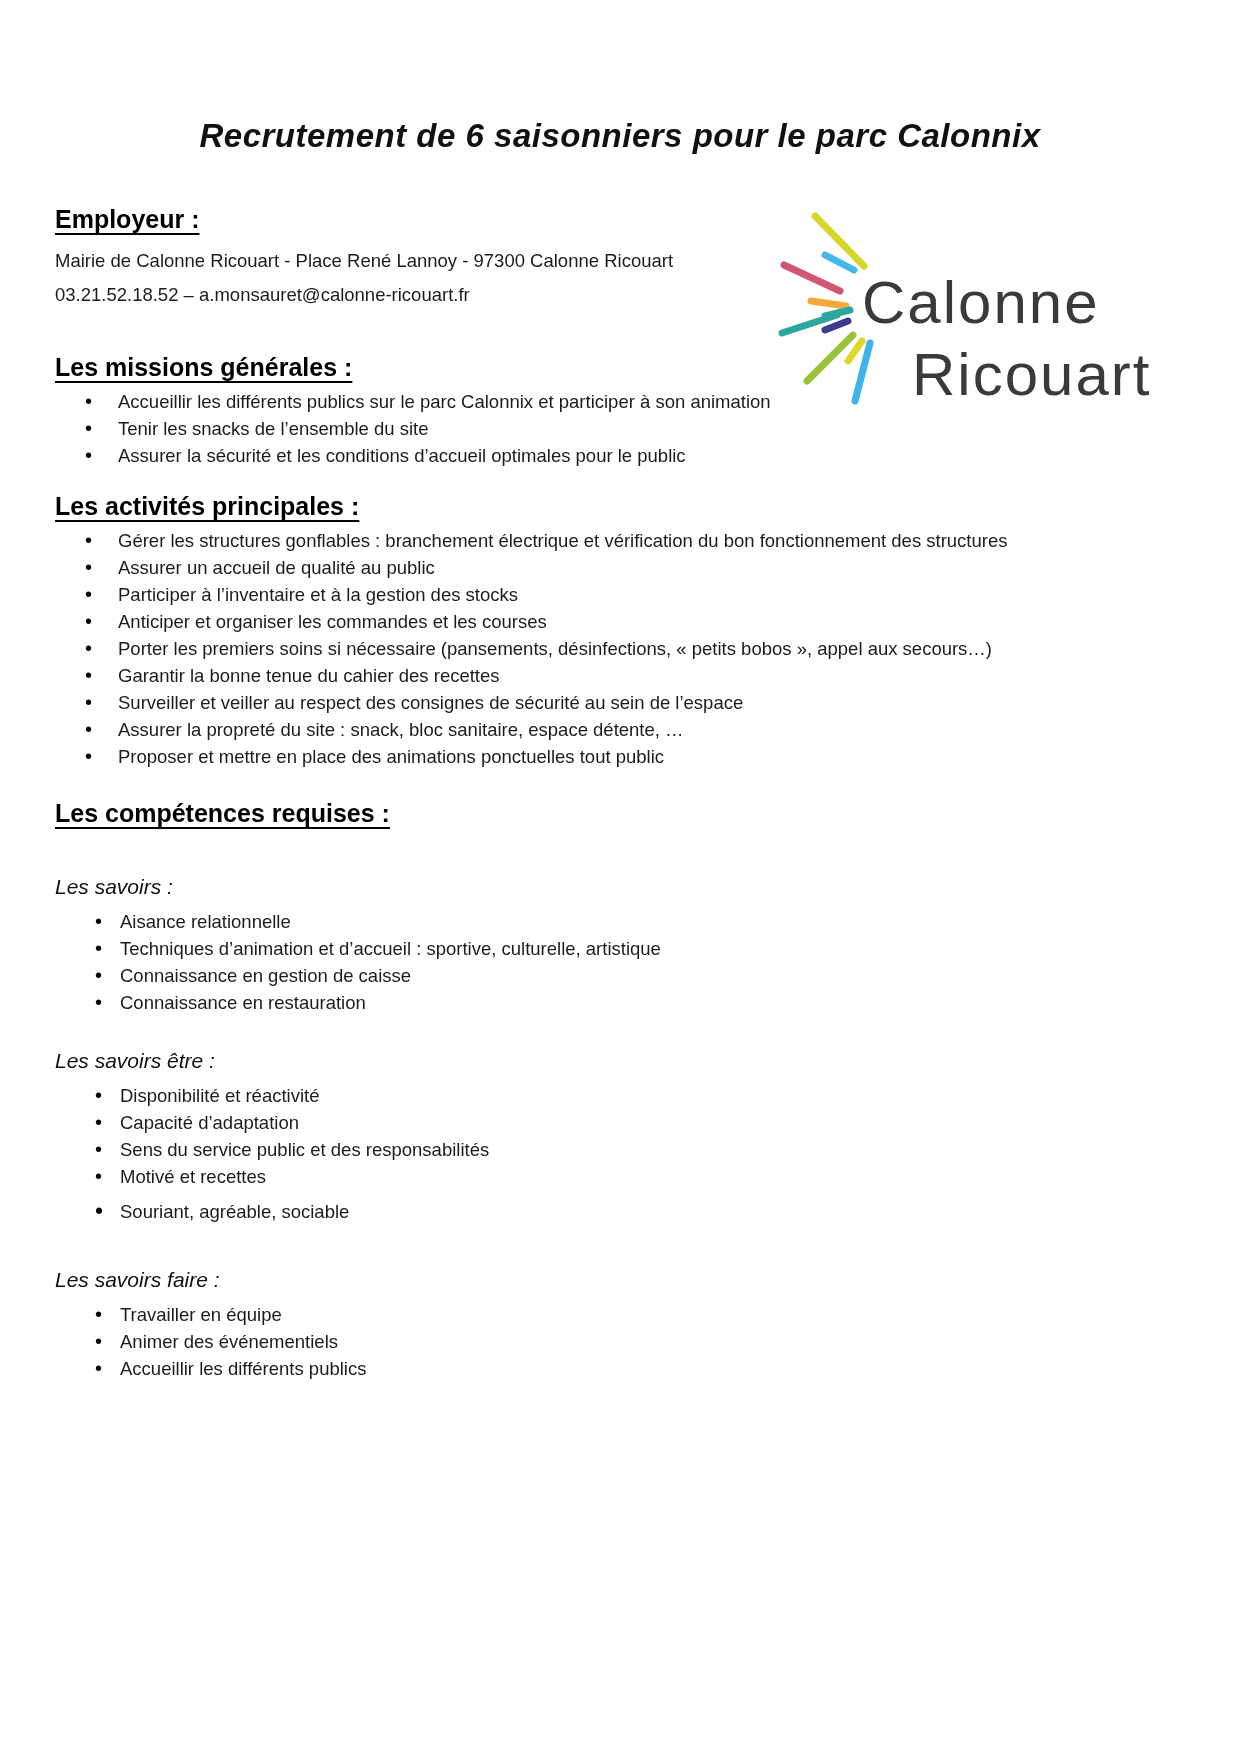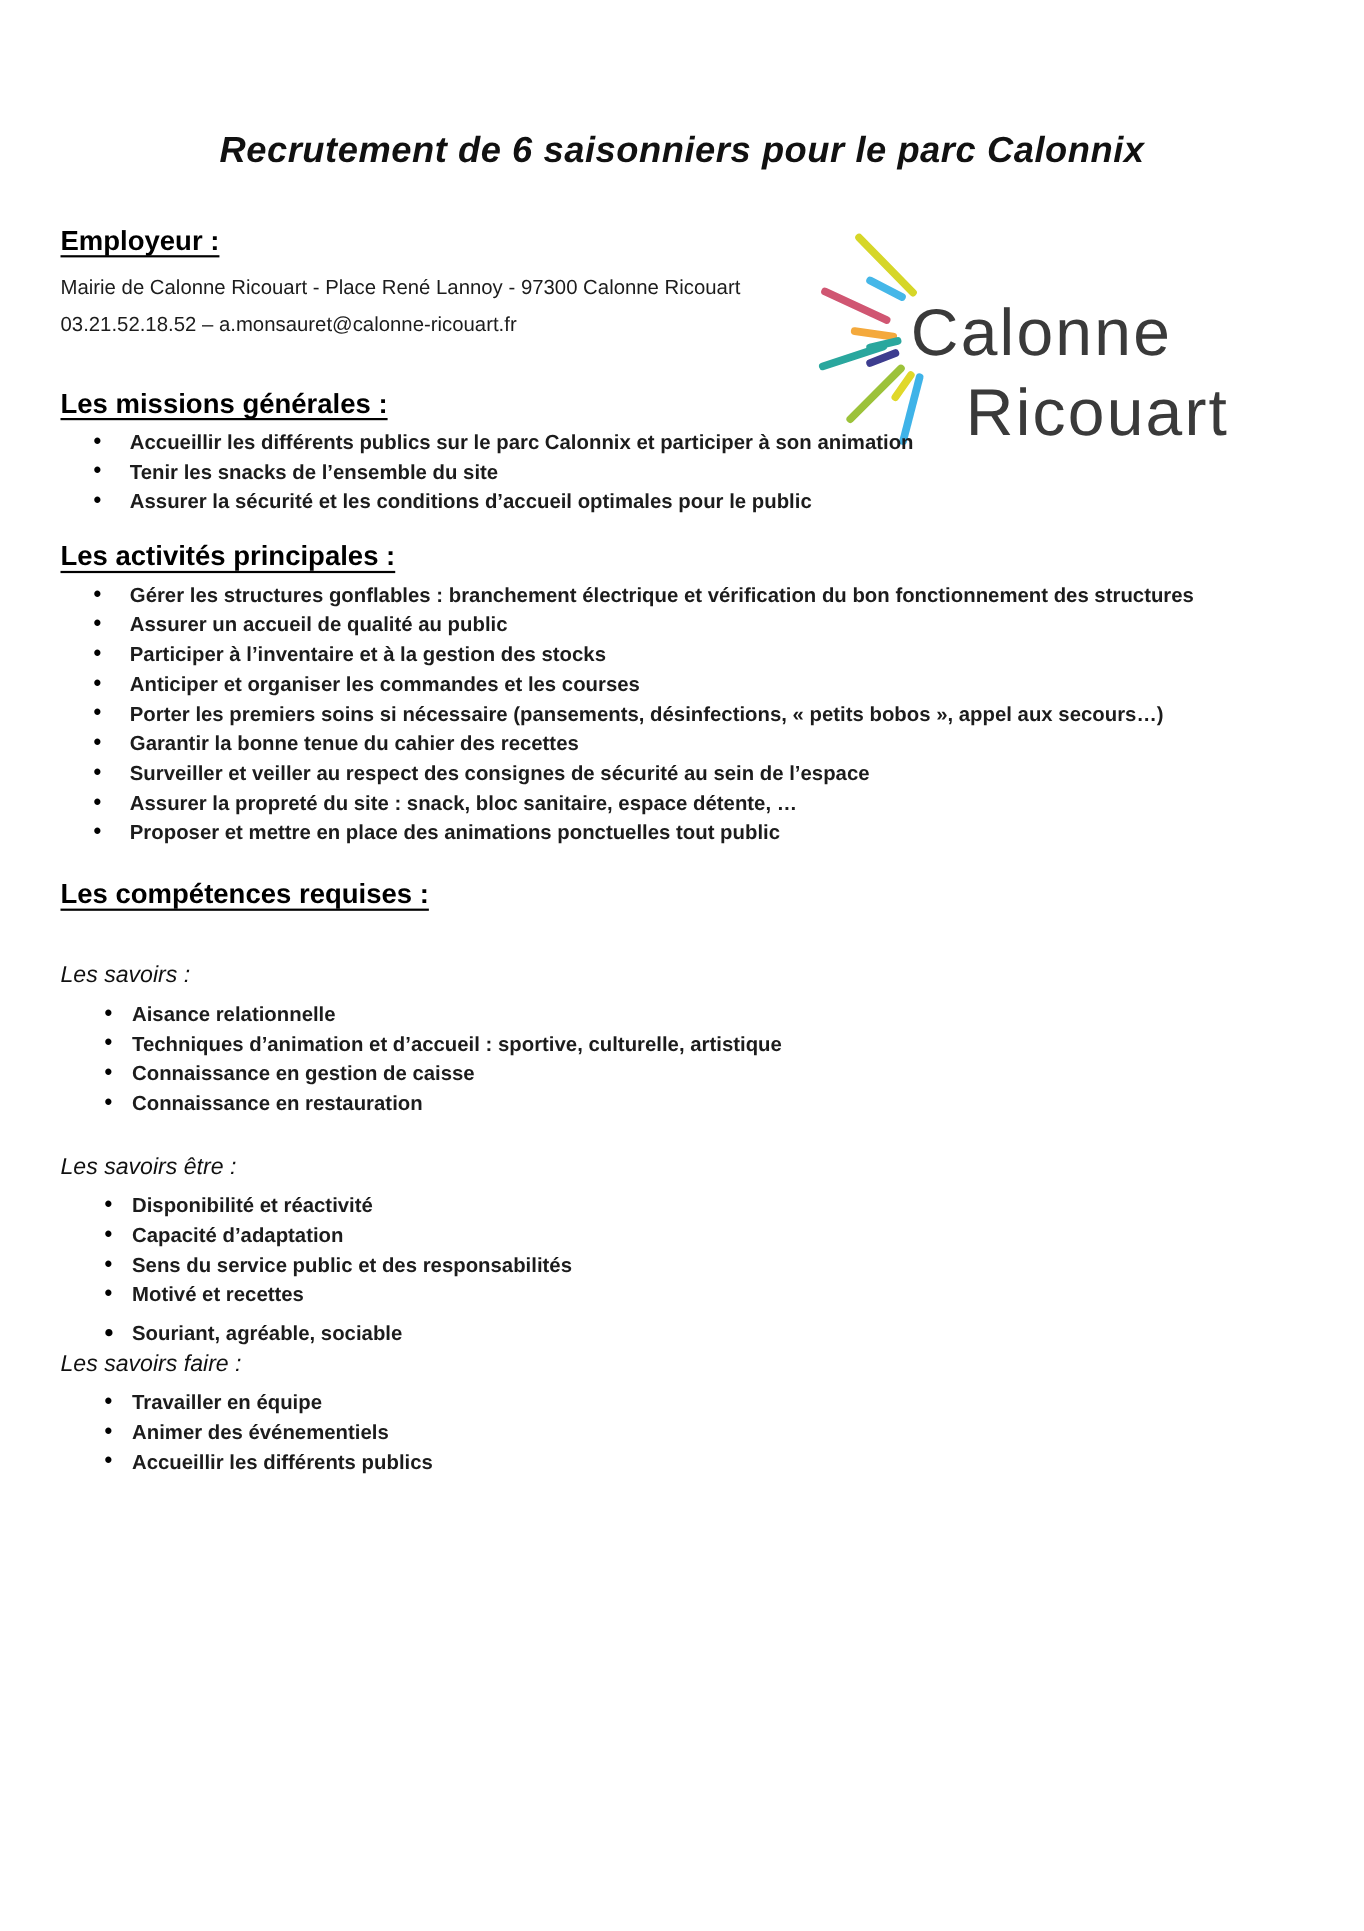--- a/index.html
+++ b/index.html
@@ -57,26 +57,25 @@
   h3.sub-heading {
     margin:0;
     font-size:21px;
     line-height:30px;
     font-weight:normal;
     font-style:italic;
     color:#111;
   }
   h3.mt-savoirs      { margin-top:44px; }
   h3.mt-savoirs-etre { margin-top:30px; }
-  h3.mt-savoirs-faire{ }
+  h3.mt-savoirs-faire{ margin-top:40px; }
   ul.bullets {
     list-style:none;
     margin:6px 0 0 0;
     padding:0;
-    font-weight:bold;
   }
   ul.bullets li {
     position:relative;
     padding-left:63px;
     font-size:18.5px;
     line-height:27px;
     color:#1c1c1c;
   }
   ul.bullets li::before {
     content:"\2022";
@@ -85,21 +84,21 @@
     top:0;
     font-size:20px;
     color:#000;
   }
   ul.bullets.narrow li { padding-left:65px; }
   ul.bullets.narrow li::before { left:40px; }
   ul.bullets li.gap-top { margin-top:8px; }
   ul.bullets li.gap-top::before { font-size:23px; }
   .logo {
     position:absolute;
-    left:728px;
+    left:762px;
     top:193px;
     width:410px;
     height:220px;
     text-decoration:underline;
   }
   .logo svg { display:block; }
   .logo text {
     font-family:"Liberation Sans", sans-serif;
     font-weight:500;
     letter-spacing:2px;

